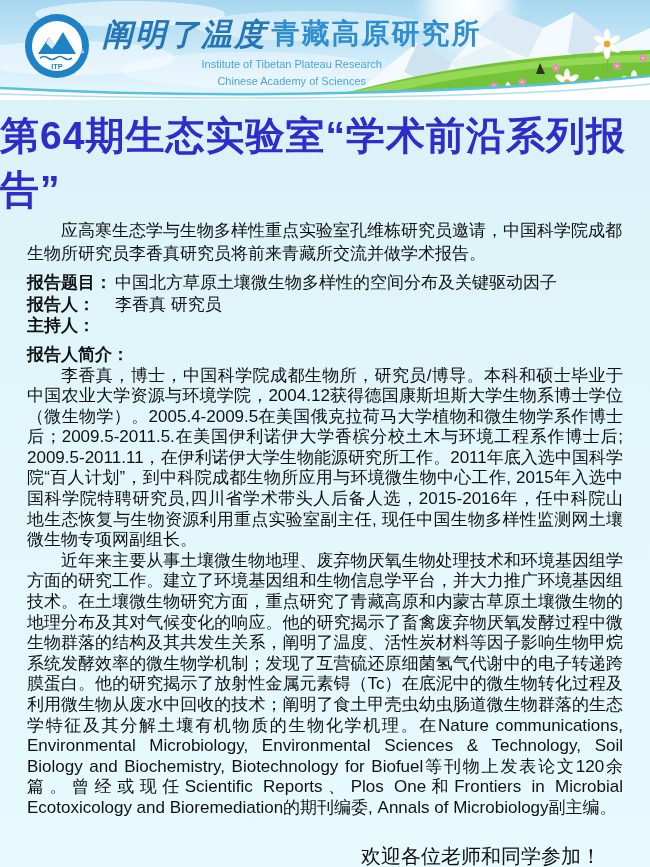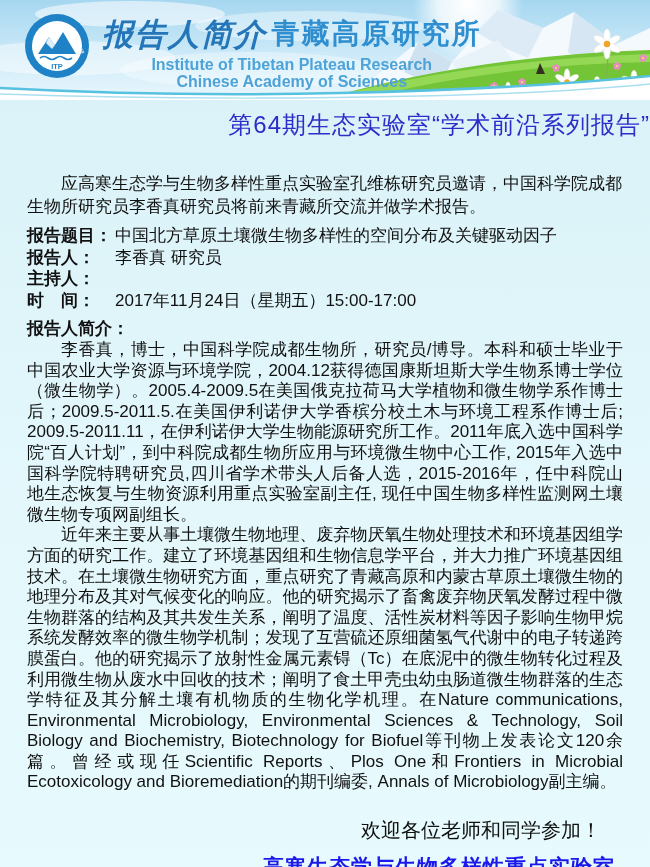--- a/index.html
+++ b/index.html
@@ -21,26 +21,26 @@
   .org-line1 { white-space:nowrap; }
   .org-cn-callig {
     font-family:"DejaVu Serif","Liberation Serif",serif;
     font-style:italic; font-weight:bold;
     font-size:31px; color:#2476b8; letter-spacing:2px;
   }
   .org-cn {
     font-size:28px; color:#2e8ecf; font-weight:bold; letter-spacing:2px;
     vertical-align:2px;
   }
-  .org-en { font-size:16px; font-weight:bold; color:#4da3d8; line-height:17px; }
+  .org-en { font-size:11px; font-weight:normal; color:#4da3d8; line-height:17px; }
   
   .title {
     margin:9px 0 0 0;
-    text-align:right;
-    font-size:24px; font-weight:normal;
+    text-align:left;
+    font-size:39px; font-weight:bold;
     color:#2d2dca;
     letter-spacing:1px;
   }
   
   .content { padding:0 27px; }
   .intro {
     margin-top:17px;
     font-size:17px; line-height:23px;
     text-indent:2em;
   }
@@ -166,50 +166,46 @@
         </text>
         <path d="M14,41 L25,24 L31,32 L39,19 L52,41 Z" fill="#1f82c6"></path>
         <path d="M25,24 L29,29 L31,32 L28,36 L22,30 Z" fill="#ffffff" opacity="0.85"></path>
         <path d="M16,45 q4,-3 8,0 q4,3 8,0 q4,-3 8,0 q4,3 8,0" stroke="#1f82c6" stroke-width="1.6" fill="none"></path>
         <text x="33" y="56" font-size="7.5" font-weight="bold" fill="#1f82c6" text-anchor="middle">ITP</text>
       </svg>
     </div>
 
     <div class="org-block">
       <div class="org-line1">
-        <span class="org-cn-callig">报告人简介</span>
+        <span class="org-cn-callig">阐明了温度</span>
         <span class="org-cn">青藏高原研究所</span>
       </div>
       <div class="org-en">Institute of Tibetan Plateau Research</div>
       <div class="org-en">Chinese Academy of Sciences</div>
     </div>
   </div>
 
   <div class="title">第64期生态实验室“学术前沿系列报告”</div>
 
   <div class="content">
 
-    <p class="intro" style="margin-top: 31px; margin-bottom: 0px;">应高寒生态学与生物多样性重点实验室孔维栋研究员邀请，中国科学院成都生物所研究员李香真研究员将前来青藏所交流并做学术报告。</p>
+    <p class="intro" style="margin-top: 2px; margin-bottom: 0px;">应高寒生态学与生物多样性重点实验室孔维栋研究员邀请，中国科学院成都生物所研究员李香真研究员将前来青藏所交流并做学术报告。</p>
 
     <div class="details">
       <div class="detail-row">
         <span class="detail-label">报告题目：</span>
         <span class="detail-value">中国北方草原土壤微生物多样性的空间分布及关键驱动因子</span>
       </div>
       <div class="detail-row">
         <span class="detail-label">报告人：</span>
         <span class="detail-value">李香真 研究员</span>
       </div>
       <div class="detail-row">
         <span class="detail-label">主持人：</span>
       </div>
-      <div class="detail-row">
-        <span class="detail-label">时　间：</span>
-        <span class="detail-value">2017年11月24日（星期五）15:00-17:00</span>
-      </div>
     </div>
 
     <div class="bio-heading">报告人简介：</div>
 
     <p class="bio-p first" style="margin-top: 0px; margin-bottom: 0px;"><span class="speaker">李香真</span><span>，博士，中国科学院成都生物所，研究员/博导。本科和硕士毕业于中国农业大学资源与环境学院，2004.12获得德国康斯坦斯大学生物系博士学位（微生物学）。2005.4-2009.5在美国俄克拉荷马大学植物和微生物学系作博士后；2009.5-2011.5.在美国伊利诺伊大学香槟分校土木与环境工程系作博士后; 2009.5-2011.11，在伊利诺伊大学生物能源研究所工作。2011年底入选中国科学院“百人计划”，到中科院成都生物所应用与环境微生物中心工作, 2015年入选中国科学院特聘研究员,四川省学术带头人后备人选，2015-2016年，任中科院山地生态恢复与生物资源利用重点实验室副主任, 现任中国生物多样性监测网土壤微生物专项网副组长。</span></p>
 
     <p class="bio-p first" style="margin:0;">近年来主要从事土壤微生物地理、废弃物厌氧生物处理技术和环境基因组学方面的研究工作。建立了环境基因组和生物信息学平台，并大力推广环境基因组技术。在土壤微生物研究方面，重点研究了青藏高原和内蒙古草原土壤微生物的地理分布及其对气候变化的响应。他的研究揭示了畜禽废弃物厌氧发酵过程中微生物群落的结构及其共发生关系，阐明了温度、活性炭材料等因子影响生物甲烷系统发酵效率的微生物学机制；发现了互营硫还原细菌氢气代谢中的电子转递跨膜蛋白。他的研究揭示了放射性金属元素锝（Tc）在底泥中的微生物转化过程及利用微生物从废水中回收的技术；阐明了食土甲壳虫幼虫肠道微生物群落的生态学特征及其分解土壤有机物质的生物化学机理。在Nature communications, Environmental Microbiology, Environmental Sciences &amp; Technology, Soil Biology and Biochemistry, Biotechnology for Biofuel等刊物上发表论文120余篇。曾经或现任Scientific Reports、Plos One和Frontiers in Microbial Ecotoxicology and Bioremediation的期刊编委, Annals of Microbiology副主编。</p>
 
     <div class="welcome">欢迎各位老师和同学参加！</div>
     <div class="lab-signature">高寒生态学与生物多样性重点实验室</div>

